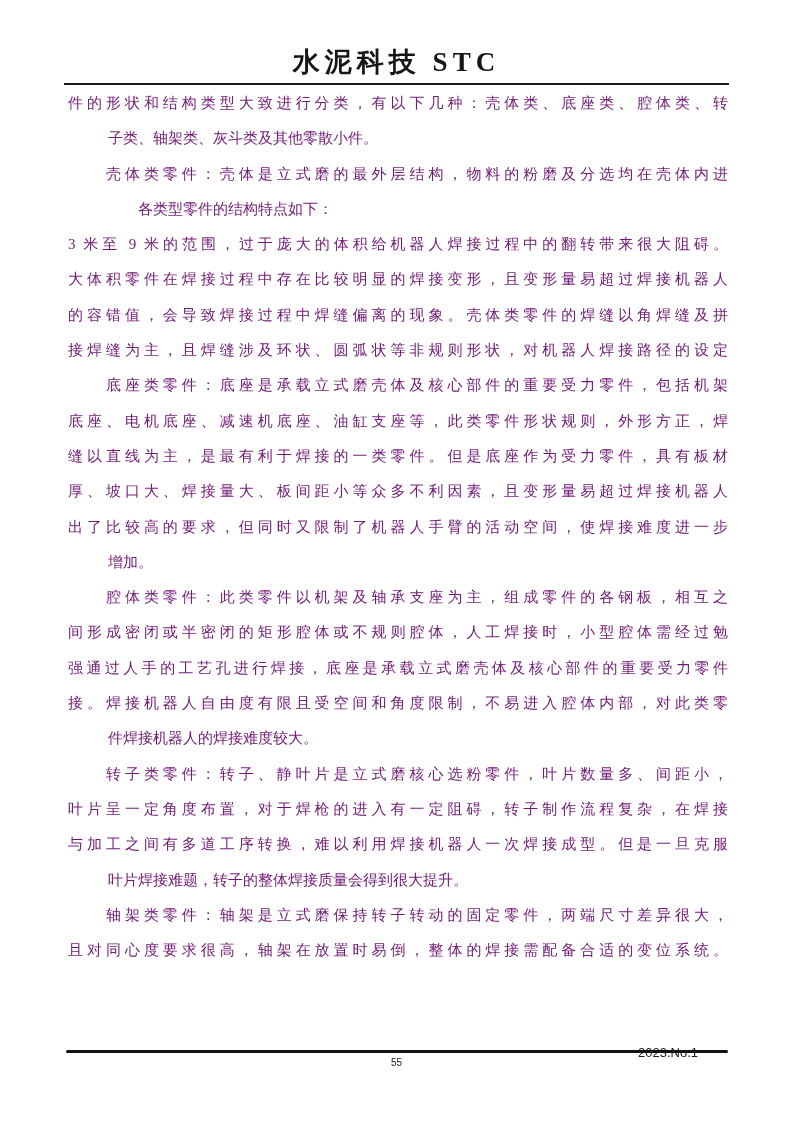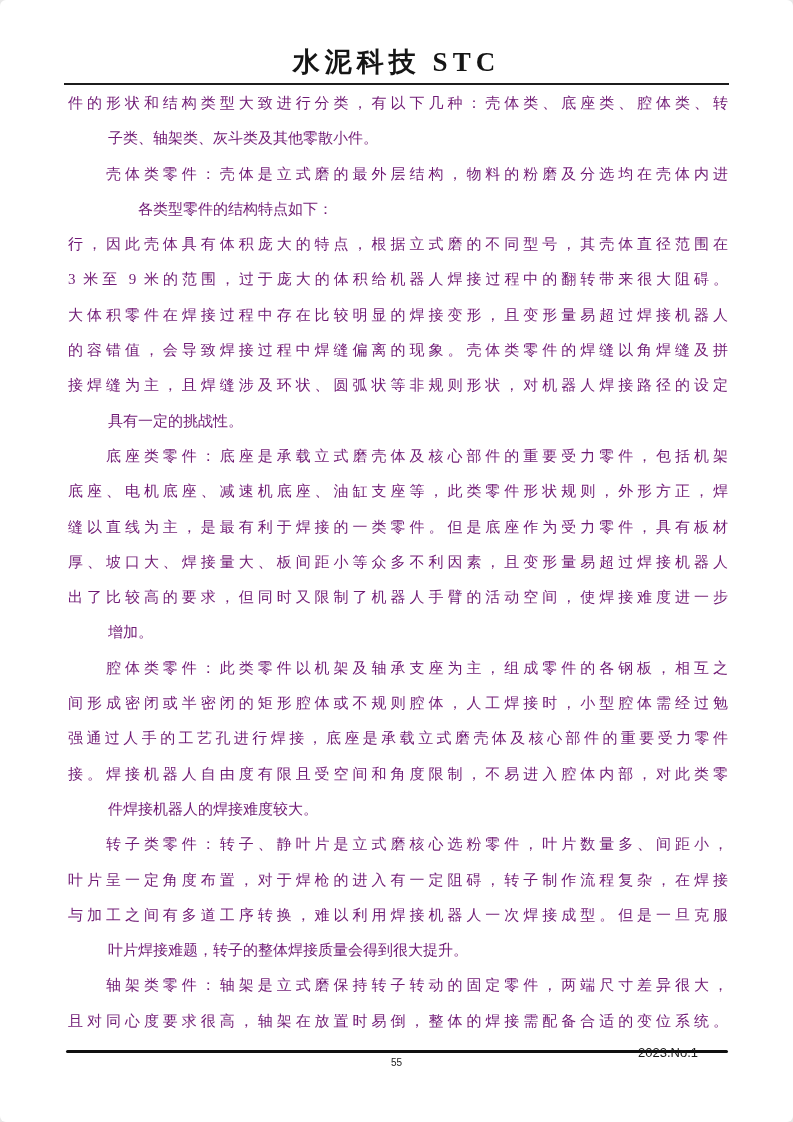--- a/index.html
+++ b/index.html
@@ -9,21 +9,20 @@
   }
   .page {
     position: relative;
     width: 793px;
     height: 1122px;
     margin: 0 auto;
     background: #ffffff;
     font-family: "Liberation Serif", "DejaVu Serif", serif;
     color: #111111;
     overflow: hidden;
-    border-radius: 6px;
   }
   .journal-title {
     position: absolute;
     top: 44px;
     left: 0;
     width: 100%;
     text-align: center;
     font-size: 27px;
     font-weight: 600;
     letter-spacing: 5px;
@@ -92,26 +91,24 @@
   <header>
     <div class="journal-title">水泥科技 STC</div>
     <div class="header-rule"></div>
   </header>
 
   <main class="doc-body">
       <div class="text-line">件的形状和结构类型大致进行分类，有以下几种：壳体类、底座类、腔体类、转</div>
       <div class="text-line short">子类、轴架类、灰斗类及其他零散小件。</div>
       <div class="text-line">　　壳体类零件：壳体是立式磨的最外层结构，物料的粉磨及分选均在壳体内进</div>
       <div class="text-line short">　　各类型零件的结构特点如下：</div>
-      <div class="text-line">行，因此壳体具有体积庞大的特点，根据立式磨的不同型号，其壳体直径范围在</div>
       <div class="text-line">3 米至 9 米的范围，过于庞大的体积给机器人焊接过程中的翻转带来很大阻碍。</div>
       <div class="text-line">大体积零件在焊接过程中存在比较明显的焊接变形，且变形量易超过焊接机器人</div>
       <div class="text-line">的容错值，会导致焊接过程中焊缝偏离的现象。壳体类零件的焊缝以角焊缝及拼</div>
       <div class="text-line">接焊缝为主，且焊缝涉及环状、圆弧状等非规则形状，对机器人焊接路径的设定</div>
-      <div class="text-line short">具有一定的挑战性。</div>
       <div class="text-line">　　底座类零件：底座是承载立式磨壳体及核心部件的重要受力零件，包括机架</div>
       <div class="text-line">底座、电机底座、减速机底座、油缸支座等，此类零件形状规则，外形方正，焊</div>
       <div class="text-line">缝以直线为主，是最有利于焊接的一类零件。但是底座作为受力零件，具有板材</div>
       <div class="text-line">厚、坡口大、焊接量大、板间距小等众多不利因素，且变形量易超过焊接机器人</div>
       <div class="text-line">出了比较高的要求，但同时又限制了机器人手臂的活动空间，使焊接难度进一步</div>
       <div class="text-line short">增加。</div>
       <div class="text-line">　　腔体类零件：此类零件以机架及轴承支座为主，组成零件的各钢板，相互之</div>
       <div class="text-line">间形成密闭或半密闭的矩形腔体或不规则腔体，人工焊接时，小型腔体需经过勉</div>
       <div class="text-line">强通过人手的工艺孔进行焊接，底座是承载立式磨壳体及核心部件的重要受力零件</div>
       <div class="text-line">接。焊接机器人自由度有限且受空间和角度限制，不易进入腔体内部，对此类零</div>

